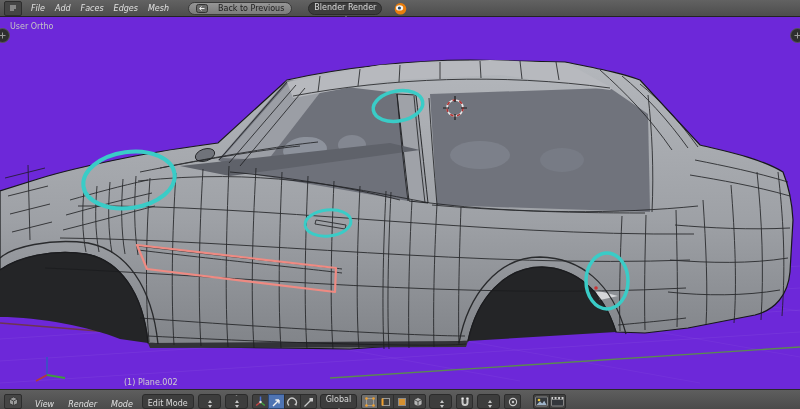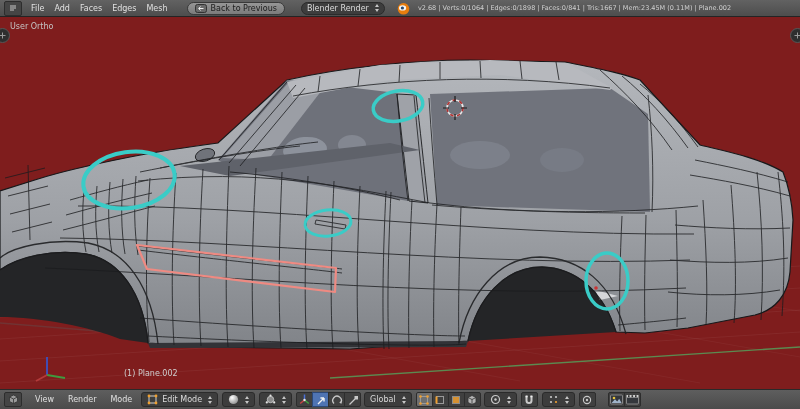--- a/index.html
+++ b/index.html
@@ -3,43 +3,43 @@
 <meta charset="utf-8">
 <style>
   html,body{margin:0;padding:0;background:#222;}
   .app{position:relative;width:800px;height:409px;font-family:"DejaVu Sans",sans-serif;
        -webkit-font-smoothing:antialiased;overflow:hidden;background:#3a3a3c;}
   
   .topbar{box-sizing:border-box;height:17px;display:flex;align-items:center;padding:0 4px;
     background:linear-gradient(#626262,#4d4d4d);border-bottom:1px solid #242424;}
   .ed-btn{width:16px;height:13px;background:#454545;border:1px solid #2d2d2d;border-radius:2px;
     display:flex;align-items:center;justify-content:center;margin-right:4px;}
-  .menu-item{font-size:8px;color:#e0e0e0;padding:0 5px;cursor:default;}
-  .back-btn{height:13px;box-sizing:border-box;display:flex;align-items:center;gap:4px;
+  .menu-item{font-size:8px;color:#e0e0e0;padding:0 5px;cursor:default;font-style:italic;}
+  .back-btn{height:13px;box-sizing:border-box;display:flex;align-items:center;gap:10px;
     margin-left:14px;padding:0 7px;border-radius:7px;border:1px solid #3a3a3a;
     background:linear-gradient(#969696,#7b7b7b);color:#1c1c1c;font-size:8px;}
   .dd{height:15px;box-sizing:border-box;display:flex;align-items:center;gap:4px;padding:0 5px;
-    background:#3d3d3d;border:1px solid #2b2b2b;border-radius:3px;color:#dadada;font-size:8px;}
+    background:#3d3d3d;border:1px solid #2b2b2b;border-radius:3px;color:#dadada;font-size:8px;flex-direction:column;}
   .dd.round{border-radius:7px;margin-left:16px;height:13px;}
   .logo{margin-left:12px;display:flex;}
   .stats{margin-left:8px;font-size:6.5px;color:#d2d2d2;white-space:nowrap;overflow:hidden;}
   .dda{display:flex;flex-direction:column;gap:2px;margin-left:2px;}
   .dda b{display:block;width:0;height:0;border-left:2.5px solid transparent;border-right:2.5px solid transparent;}
   .dda .u{border-bottom:3px solid #c6c6c6;}
   .dda .d{border-top:3px solid #c6c6c6;}
   
-  .viewport{position:relative;width:800px;height:372px;background:#7f1d1d;overflow:hidden;}
+  .viewport{position:relative;width:800px;height:372px;background:#6d28d9;overflow:hidden;}
   .view-label{position:absolute;left:10px;top:5px;font-size:8px;color:#c5c5c5;}
-  .obj-label{position:absolute;left:124px;top:352px;font-size:8px;color:#cfcfcf;}
+  .obj-label{position:absolute;left:124px;top:361px;font-size:8px;color:#cfcfcf;}
   .panel-toggle{position:absolute;width:13px;height:13px;border-radius:50%;background:#2e2e2e;
     border:1px solid #565656;display:flex;align-items:center;justify-content:center;}
   .panel-toggle.left{left:-5px;top:11px;} .panel-toggle.right{right:-5px;top:11px;}
   .scene{position:absolute;left:0;top:0;}
   
-  .botbar{box-sizing:border-box;height:20px;display:flex;align-items:center;gap:4px;padding:0 4px;
+  .botbar{box-sizing:border-box;height:20px;display:flex;align-items:flex-end;gap:4px;padding:0 4px;
     background:linear-gradient(#5e5e5e,#4b4b4b);border-top:1px solid #2a2a2a;}
   .btn3{width:17px;height:15px;box-sizing:border-box;background:#404040;border:1px solid #2d2d2d;
     border-radius:2px;display:flex;align-items:center;justify-content:center;}
   .grp{display:flex;} .grp .btn3{margin-right:-1px;border-radius:0;}
   .grp .btn3:first-child{border-radius:2px 0 0 2px;} .grp .btn3:last-child{border-radius:0 2px 2px 0;}
   .btn3.active-blue{background:#4f74b3;border-color:#2c4876;}
   .btn3.pressed{background:#6f6f6f;} .spacer4{width:4px;}
 </style>
 </head>
 <body>
@@ -75,21 +75,20 @@
     </span>
 
     <span class="logo">
       <svg width="13" height="13">
         <circle cx="6.5" cy="6.8" r="5.8" fill="#e87d0d"></circle>
         <ellipse cx="5.6" cy="5.9" rx="3.6" ry="2.7" fill="#f4f4f4"></ellipse>
         <circle cx="5.4" cy="6.0" r="1.6" fill="#28496e"></circle>
       </svg>
     </span>
 
-    <span class="stats">v2.68 | Verts:0/1064 | Edges:0/1898 | Faces:0/841 | Tris:1667 | Mem:23.45M (0.11M) | Plane.002</span>
   </header>
 
   <div class="viewport">
 
     <svg class="scene" width="800" height="372" viewBox="0 0 800 372">
       <defs>
         <linearGradient id="bodyGrad" x1="0" y1="0" x2="0" y2="1">
           <stop offset="0" stop-color="#b4b7bc"></stop>
           <stop offset="0.55" stop-color="#9ea1a6"></stop>
           <stop offset="1" stop-color="#808388"></stop>

